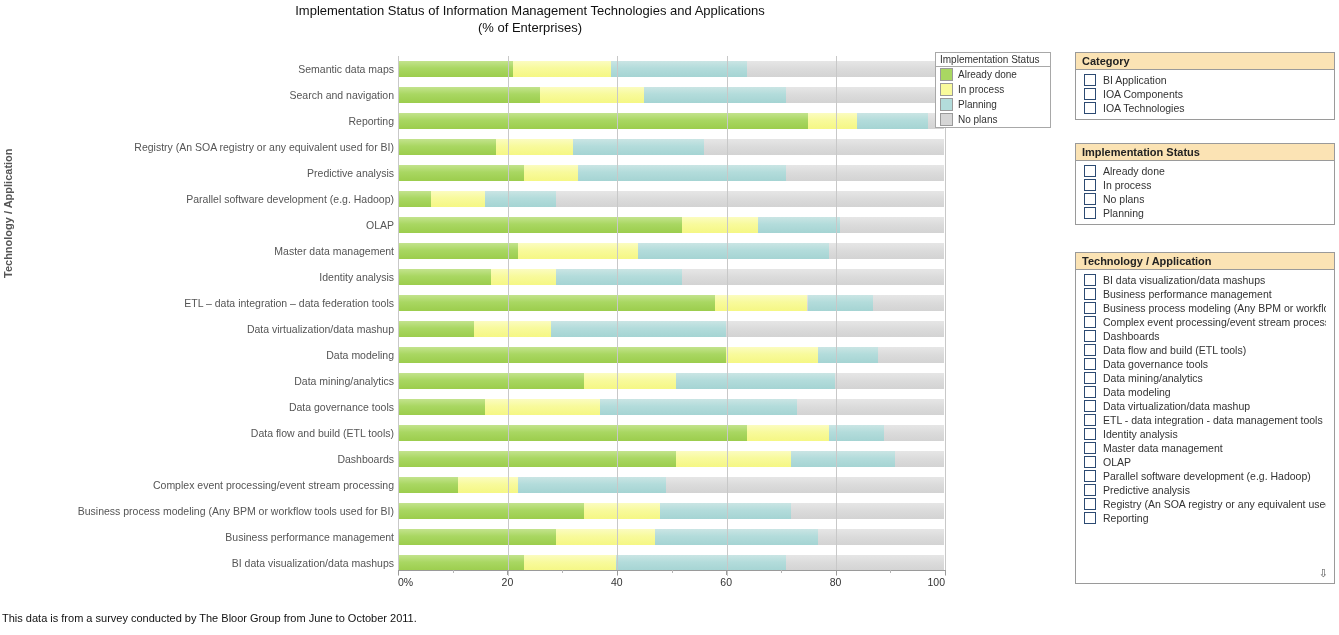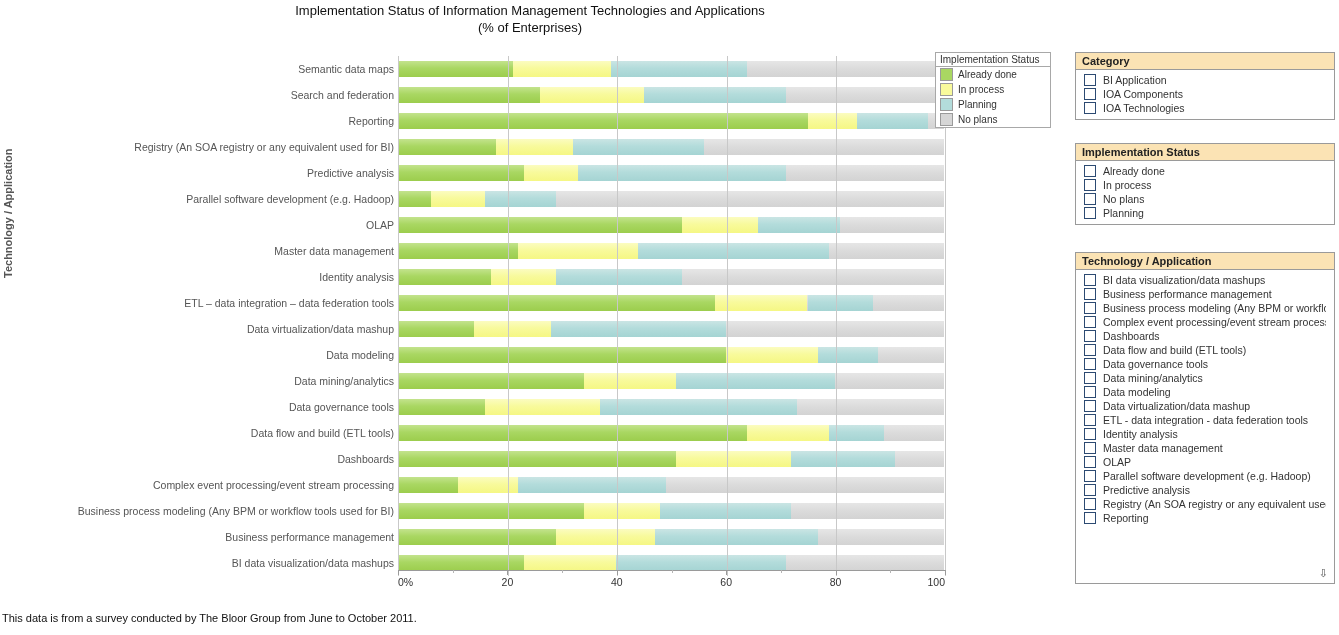--- a/index.html
+++ b/index.html
@@ -119,21 +119,21 @@
         <div class="row">
           <div class="ytext">Semantic data maps</div>
           <div class="barwrap">
             <div class="track"></div>
             <div class="seg done" style="left: 0%; width: 21%;"></div>
             <div class="seg proc" style="left: 21%; width: 18%;"></div>
             <div class="seg plan" style="left: 39%; width: 25%;"></div>
           </div>
         </div>
         <div class="row">
-          <div class="ytext">Search and federation</div>
+          <div class="ytext">Search and navigation</div>
           <div class="barwrap">
             <div class="track"></div>
             <div class="seg done" style="left: 0%; width: 26%;"></div>
             <div class="seg proc" style="left: 26%; width: 19%;"></div>
             <div class="seg plan" style="left: 45%; width: 26%;"></div>
           </div>
         </div>
         <div class="row">
           <div class="ytext">Reporting</div>
           <div class="barwrap">
@@ -425,21 +425,21 @@
         <div class="opt">
           <span class="cb"></span>
           <span class="otext">Data modeling</span>
         </div>
         <div class="opt">
           <span class="cb"></span>
           <span class="otext">Data virtualization/data mashup</span>
         </div>
         <div class="opt">
           <span class="cb"></span>
-          <span class="otext">ETL - data integration - data federation tools</span>
+          <span class="otext">ETL - data integration - data management tools</span>
         </div>
         <div class="opt">
           <span class="cb"></span>
           <span class="otext">Identity analysis</span>
         </div>
         <div class="opt">
           <span class="cb"></span>
           <span class="otext">Master data management</span>
         </div>
         <div class="opt">

